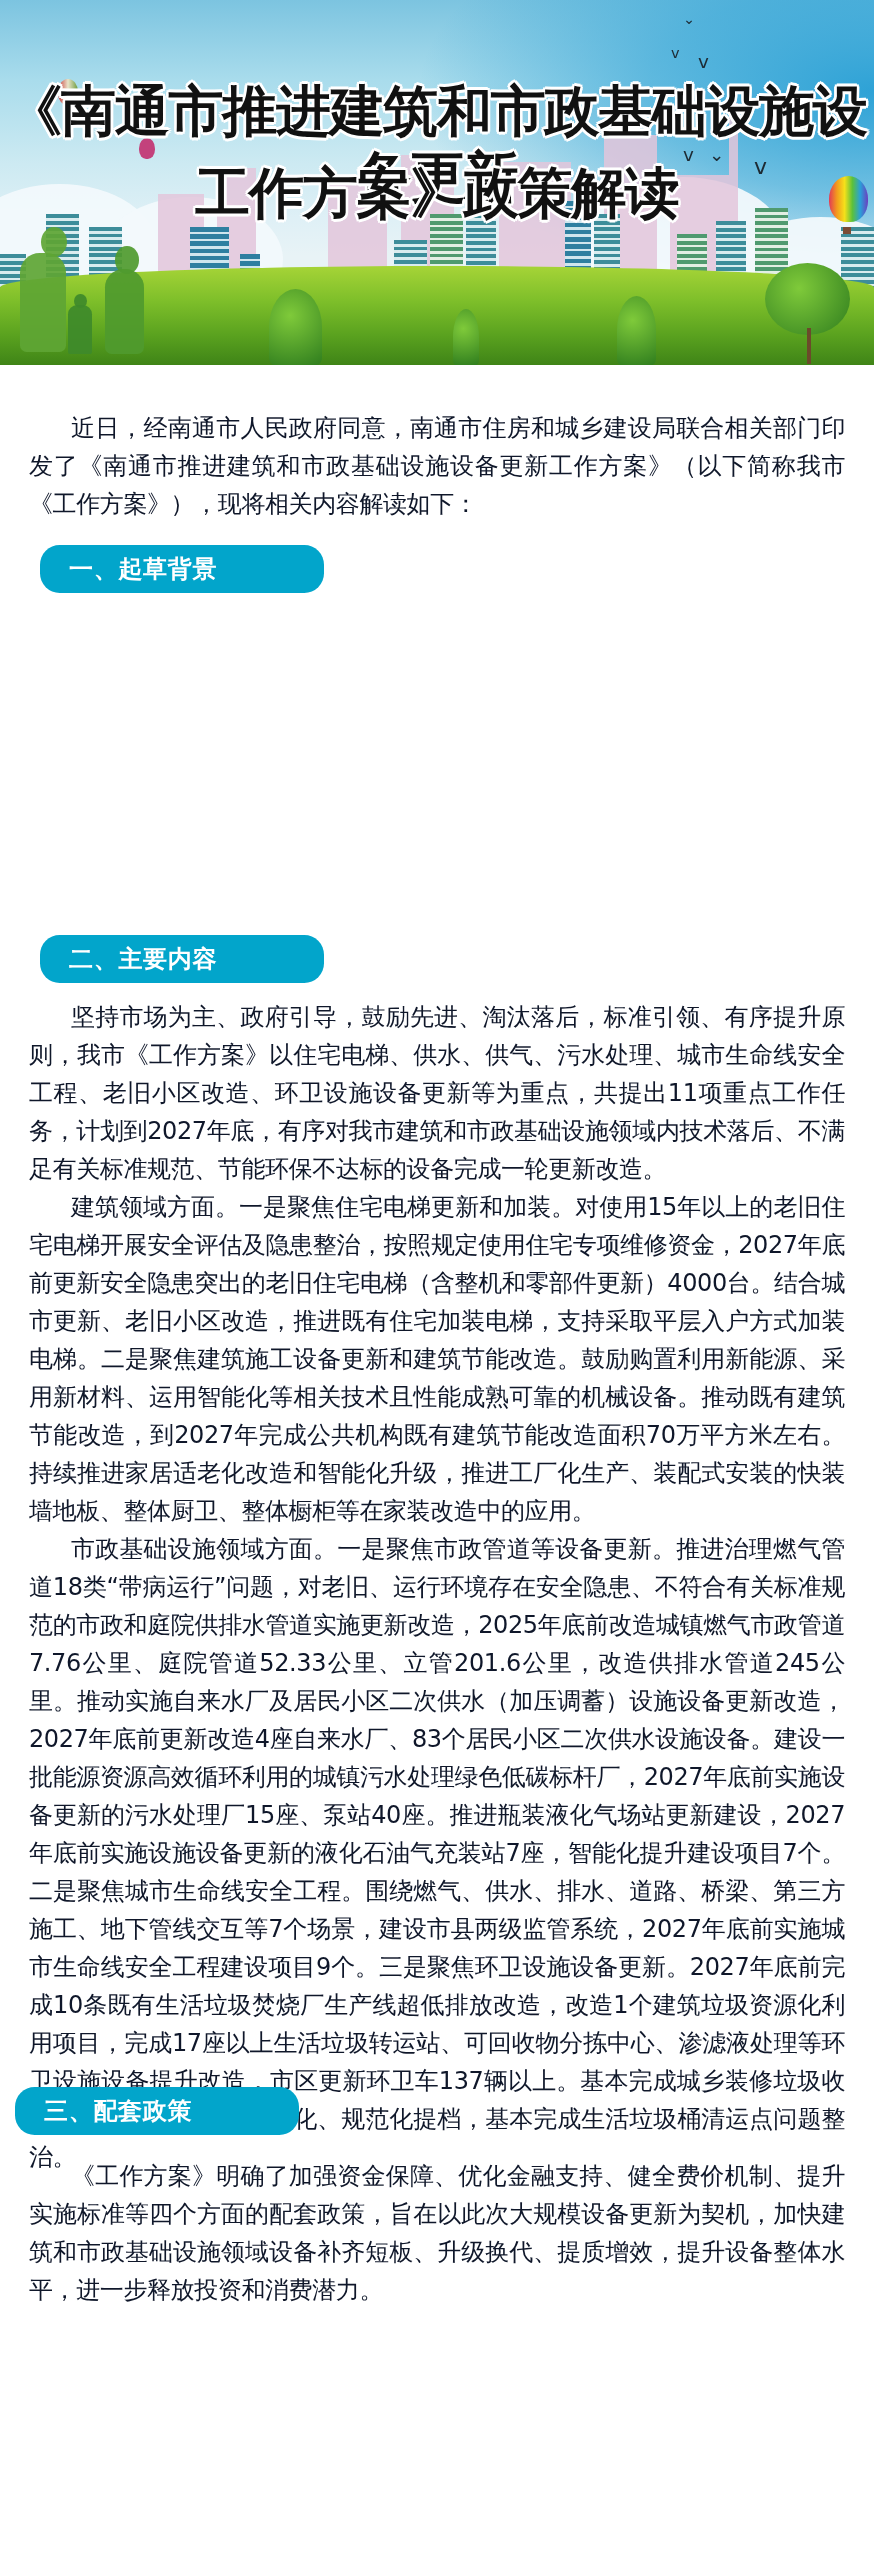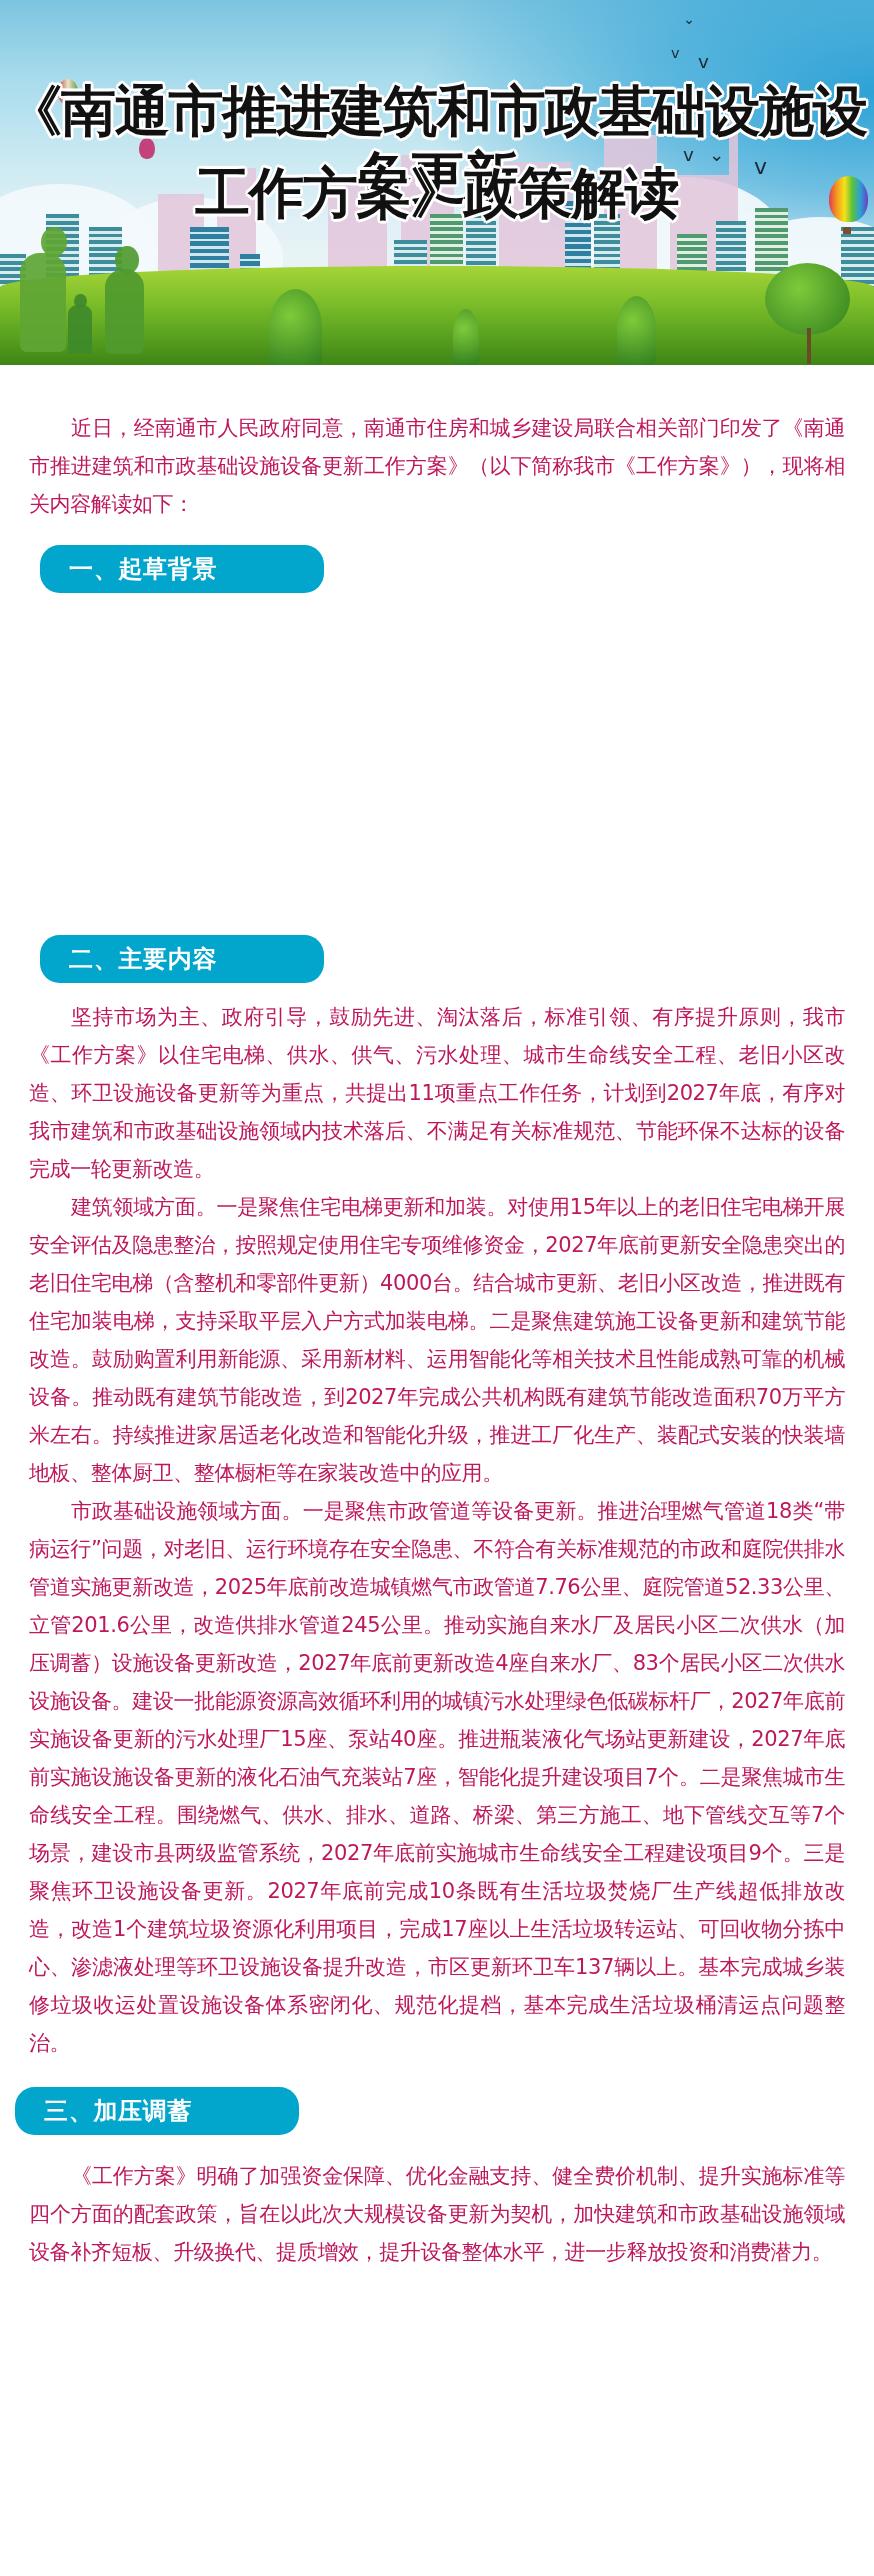--- a/index.html
+++ b/index.html
@@ -21,21 +21,21 @@
   .head { border-radius:50%; }
   .tree { position:absolute; border-radius:50% 50% 10% 10%; background: radial-gradient(circle at 40% 35%,#7fca3a,#2f7d1e); }
   .balloon { position:absolute; border-radius:50% 50% 45% 45%; }
   .bird { position:absolute; color:#1d2a33; font-size:14.4px; line-height:1; }
   .title { position:absolute; left:0; width:874px; text-align:center; font-weight:bold; color:#111;
     font-family:"DejaVu Sans","Liberation Sans",sans-serif;
     text-shadow: 0 0 2px #fff, 2px 2px 0 #fff, -2px -2px 0 #fff, 2px -2px 0 #fff, -2px 2px 0 #fff, 0 2.6px 0 #fff, 0 -2.6px 0 #fff, 2.6px 0 0 #fff, -2.6px 0 0 #fff;
     letter-spacing:-1.3px; }
   .t1 { top:78px; font-size:55px; line-height:66px;text-align:center; }
   .t2 { top:160px; font-size:55px; line-height:66px; }
-  .para { font-size:21px; line-height:38px; color:#be185d; text-align:justify; margin:0; text-indent:42px; letter-spacing:-0.4px; }
+  .para { font-size:24px; line-height:38px; color:#0f172a; text-align:justify; margin:0; text-indent:42px; letter-spacing:-0.4px; }
   .pill { position:absolute; height:48px; width:284px; background:#02a5cb; border-radius:19.7px; color:#fff;
     font-size:24px; font-weight:bold; line-height:48px; box-sizing:border-box; padding-left:29px; letter-spacing:0.7px; }
   .block { position:absolute; left:29px; width:816px; }
 </style>
 </head>
 <body>
 
 <div class="banner">
   <div class="sky-right"></div>
   <div class="cloud" style="left:-39px;top:184px;width:197px;height:131px;"></div>
@@ -111,18 +111,18 @@
 <div class="pill" style="left:40px;top:935px;">
   <span>二、主要内容</span>
 </div>
 <div class="block" style="top:998px;">
   <p class="para">坚持市场为主、政府引导，鼓励先进、淘汰落后，标准引领、有序提升原则，我市《工作方案》以住宅电梯、供水、供气、污水处理、城市生命线安全工程、老旧小区改造、环卫设施设备更新等为重点，共提出11项重点工作任务，计划到2027年底，有序对我市建筑和市政基础设施领域内技术落后、不满足有关标准规范、节能环保不达标的设备完成一轮更新改造。</p>
   <p class="para">建筑领域方面。一是聚焦住宅电梯更新和加装。对使用15年以上的老旧住宅电梯开展安全评估及隐患整治，按照规定使用住宅专项维修资金，2027年底前更新安全隐患突出的老旧住宅电梯（含整机和零部件更新）4000台。结合城市更新、老旧小区改造，推进既有住宅加装电梯，支持采取平层入户方式加装电梯。二是聚焦建筑施工设备更新和建筑节能改造。鼓励购置利用新能源、采用新材料、运用智能化等相关技术且性能成熟可靠的机械设备。推动既有建筑节能改造，到2027年完成公共机构既有建筑节能改造面积70万平方米左右。持续推进家居适老化改造和智能化升级，推进工厂化生产、装配式安装的快装墙地板、整体厨卫、整体橱柜等在家装改造中的应用。</p>
   <p class="para">市政基础设施领域方面。一是聚焦市政管道等设备更新。推进治理燃气管道18类“带病运行”问题，对老旧、运行环境存在安全隐患、不符合有关标准规范的市政和庭院供排水管道实施更新改造，2025年底前改造城镇燃气市政管道7.76公里、庭院管道52.33公里、立管201.6公里，改造供排水管道245公里。推动实施自来水厂及居民小区二次供水（加压调蓄）设施设备更新改造，2027年底前更新改造4座自来水厂、83个居民小区二次供水设施设备。建设一批能源资源高效循环利用的城镇污水处理绿色低碳标杆厂，2027年底前实施设备更新的污水处理厂15座、泵站40座。推进瓶装液化气场站更新建设，2027年底前实施设施设备更新的液化石油气充装站7座，智能化提升建设项目7个。二是聚焦城市生命线安全工程。围绕燃气、供水、排水、道路、桥梁、第三方施工、地下管线交互等7个场景，建设市县两级监管系统，2027年底前实施城市生命线安全工程建设项目9个。三是聚焦环卫设施设备更新。2027年底前完成10条既有生活垃圾焚烧厂生产线超低排放改造，改造1个建筑垃圾资源化利用项目，完成17座以上生活垃圾转运站、可回收物分拣中心、渗滤液处理等环卫设施设备提升改造，市区更新环卫车137辆以上。基本完成城乡装修垃圾收运处置设施设备体系密闭化、规范化提档，基本完成生活垃圾桶清运点问题整治。</p>
 </div>
 
 <div class="pill" style="left:15px;top:2087px;">
-  <span>三、加压调蓄</span>
+  <span>三、配套政策</span>
 </div>
 <div class="block" style="top:2157px;">
   <p class="para">《工作方案》明确了加强资金保障、优化金融支持、健全费价机制、提升实施标准等四个方面的配套政策，旨在以此次大规模设备更新为契机，加快建筑和市政基础设施领域设备补齐短板、升级换代、提质增效，提升设备整体水平，进一步释放投资和消费潜力。</p>
 </div>
 
 
 </body></html>

